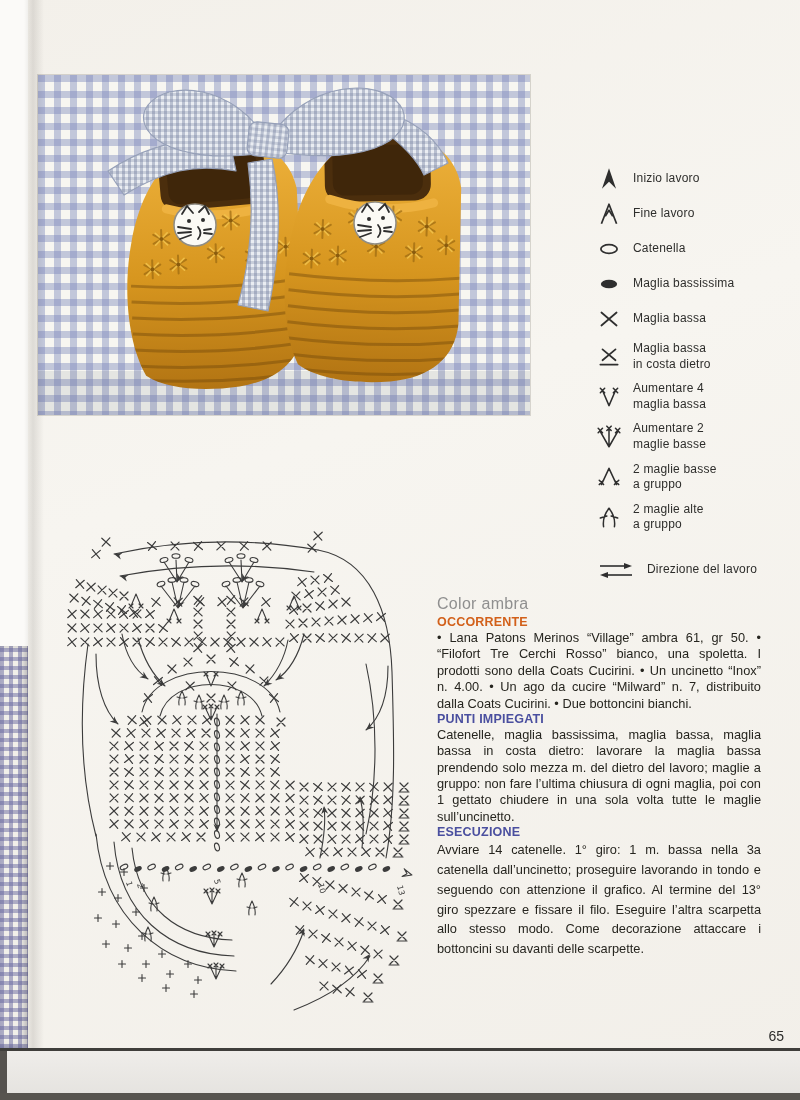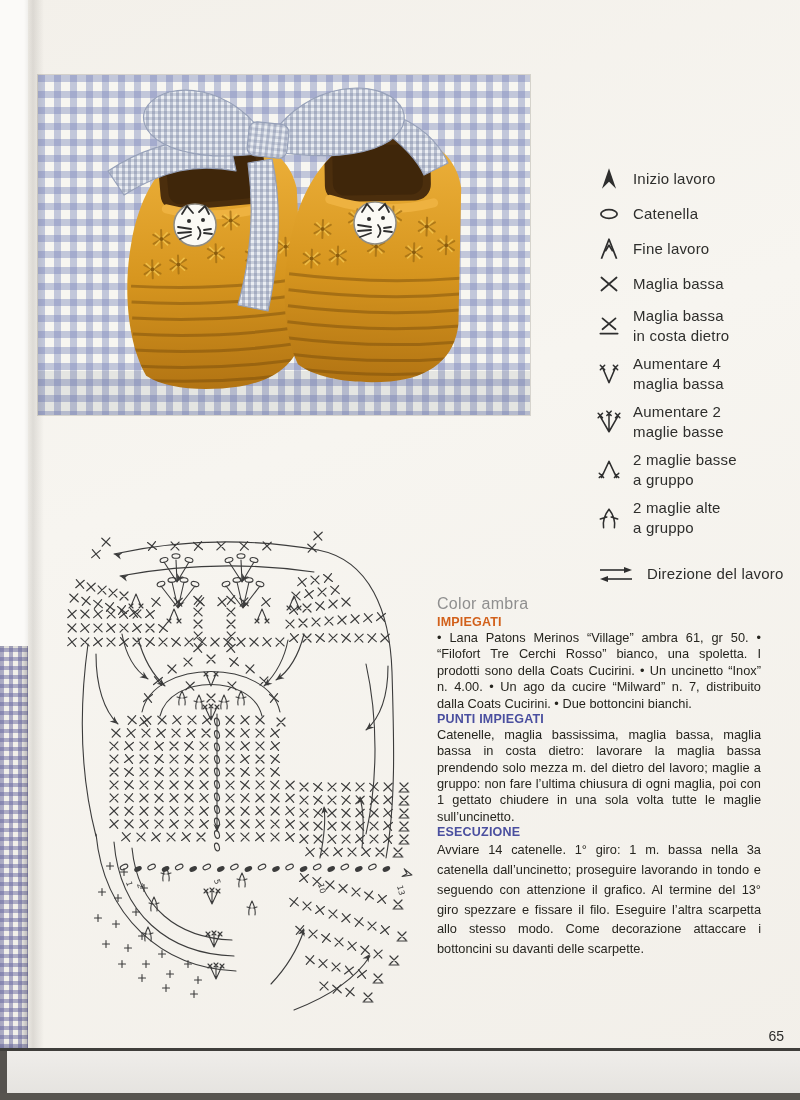--- a/index.html
+++ b/index.html
@@ -17,21 +17,21 @@
   .bottom-left-dark{position:absolute;left:0;top:1051px;width:7px;height:49px;background:#55524e;}
   .bottom-edge{position:absolute;left:0;top:1093px;width:800px;height:7px;background:#57544f;}
 
   .photo{position:absolute;left:38px;top:75px;width:492px;height:340px;box-shadow:0 0 0 1px rgba(120,115,105,0.25);}
 
   .legend{position:absolute;left:594px;top:166px;width:195px;}
   .legend-row{display:flex;align-items:center;gap:9px;margin-bottom:9px;}
   .legend-row:last-child{margin-top:24px;}
   .legend-ico{width:30px;height:26px;flex:0 0 30px;}
   .legend-ico.wide{width:44px;flex-basis:44px;}
-  .legend-lbl{font-size:15px;line-height:1.3;color:#2e2e2c;letter-spacing:0.2px;}
+  .legend-lbl{font-size:12px;line-height:1.3;color:#2e2e2c;letter-spacing:0.2px;}
   .legend-lbl span{display:block;}
 
   .diagram{position:absolute;left:66px;top:516px;width:358px;height:502px;}
   .dln{fill:none;stroke:#3c3c3c;stroke-width:1.1;stroke-linecap:round;}
   .dnum{font-family:"DejaVu Sans",sans-serif;font-size:8px;fill:#333;}
 
   .article{position:absolute;left:437px;top:595px;width:324px;}
   .art-title{font-size:16px;color:#8f8f8f;letter-spacing:0.3px;margin:0 0 2px 0;font-weight:400;}
   .sect + .sect{margin-top:0;}
   .sect-h{font-size:12.5px;font-weight:700;letter-spacing:0.2px;margin-bottom:1px;}
@@ -147,36 +147,44 @@
         <svg class="legend-ico" viewBox="0 0 24 24">
           <use href="#ic-start"></use>
         </svg>
         <div class="legend-lbl">
           <span>Inizio lavoro</span>
         </div>
       </div>
 
       <div class="legend-row">
         <svg class="legend-ico" viewBox="0 0 24 24">
+          <use href="#ic-end"></use>
+        </svg>
+        <div class="legend-lbl">
+          <span>Fine lavoro</span>
+        </div>
+      </div>
+
+      <div class="legend-row">
+        <svg class="legend-ico" viewBox="0 0 24 24">
           <use href="#ic-chain"></use>
         </svg>
         <div class="legend-lbl">
           <span>Catenella</span>
         </div>
       </div>
 
       <div class="legend-row">
         <svg class="legend-ico" viewBox="0 0 24 24">
-          <use href="#ic-end"></use>
-        </svg>
-        <div class="legend-lbl">
-          <span>Fine lavoro</span>
-        </div>
-      </div>
-
+          <use href="#ic-slip"></use>
+        </svg>
+        <div class="legend-lbl">
+          <span>Maglia bassissima</span>
+        </div>
+      </div>
 
       <div class="legend-row">
         <svg class="legend-ico" viewBox="0 0 24 24">
           <use href="#ic-sc"></use>
         </svg>
         <div class="legend-lbl">
           <span>Maglia bassa</span>
         </div>
       </div>
 
@@ -714,21 +722,21 @@
         <text transform="translate(252 368) rotate(75)" class="dnum">10</text>
         <text transform="translate(331 370) rotate(75)" class="dnum">13</text>
       </g>
   </svg>
 
   <div class="article">
     <h2 class="art-title">Color ambra</h2>
     <div>
 
         <div class="sect">
-          <div class="sect-h" style="color: rgb(210, 96, 26);">IMPIEGATI</div>
+          <div class="sect-h" style="color: rgb(210, 96, 26);">OCCORRENTE</div>
           <div class="sect-b"><span class="b">• Lana Patons Merinos “Village”</span><span> ambra 61, gr 50. </span><span class="b">• “Filofort Tre Cerchi Rosso” bianco</span><span>, una spoletta. I prodotti sono della Coats Cucirini. </span><span class="b">• Un uncinetto “Inox” n. 4.00.</span><span> </span><span class="b">• Un ago da cucire “Milward” n. 7</span><span>, distribuito dalla Coats Cucirini. </span><span class="b">• Due bottoncini</span><span> bianchi.</span></div>
         </div>
 
         <div class="sect">
           <div class="sect-h" style="color: rgb(74, 79, 159);">PUNTI IMPIEGATI</div>
           <div class="sect-b"><span>Catenelle, maglia bassissima, maglia bassa, </span><span class="b">maglia bassa in costa dietro:</span><span> lavorare la maglia bassa prendendo solo mezza m. del dietro del lavoro; </span><span class="b">maglie a gruppo:</span><span> non fare l’ultima chiusura di ogni maglia, poi con 1 gettato chiudere in una sola volta tutte le maglie sull’uncinetto.</span></div>
         </div>
 
         <div class="sect">
           <div class="sect-h" style="color: rgb(74, 79, 159);">ESECUZIONE</div>

